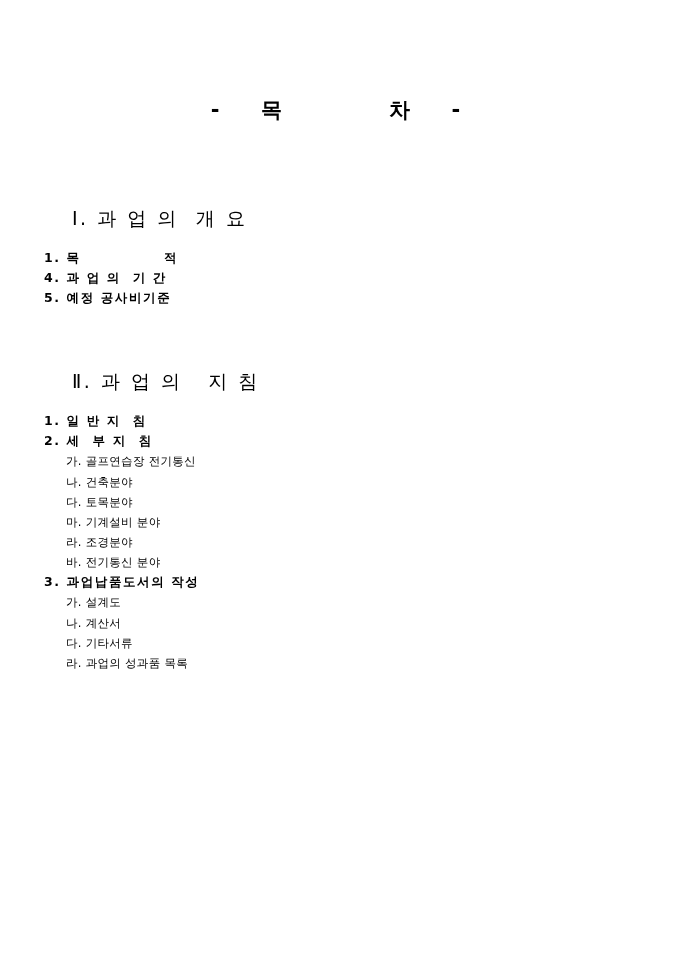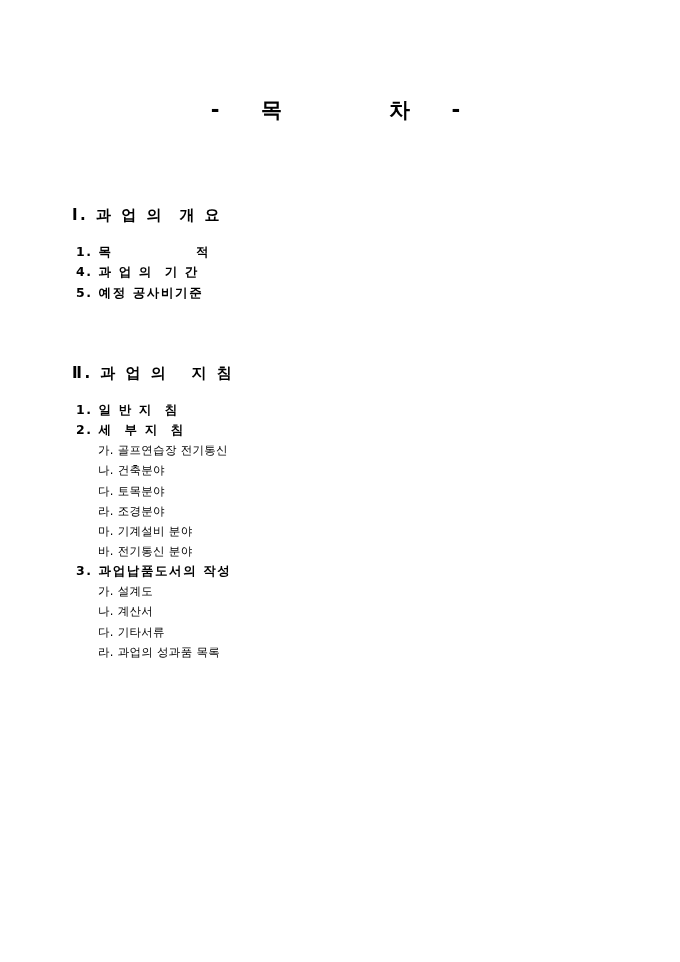--- a/index.html
+++ b/index.html
@@ -36,30 +36,30 @@
   .content {
     position: absolute;
     top: 205px;
     left: 0;
     width: 680px;
   }
   .chapter {
     margin-bottom: 0;
   }
   .chapter-title {
-    font-size: 15px;
-    font-weight: bold;
+    font-size: 19px;
+    font-weight: normal;
     letter-spacing: 2.5px;
     padding-left: 72px;
     line-height: 1.4;
     white-space: pre;
   }
   .section-list {
     margin-top: 16px;
-    padding-left: 76px;
+    padding-left: 44px;
   }
   .section-item {
     font-size: 12.5px;
     font-weight: bold;
     letter-spacing: 1.6px;
     line-height: 1.62;
     white-space: pre;
   }
   .sub-item {
     font-size: 11.5px;
@@ -93,22 +93,22 @@
     <div class="gap-1"></div>
 
     <div class="chapter">
       <div class="chapter-title">Ⅱ. 과 업 의   지 침</div>
       <div class="section-list">
         <div class="section-item">1. 일 반 지  침</div>
         <div class="section-item">2. 세  부 지  침</div>
         <div class="sub-item">가. 골프연습장 전기통신</div>
         <div class="sub-item">나. 건축분야</div>
         <div class="sub-item">다. 토목분야</div>
+        <div class="sub-item">마. 기계설비 분야</div>
         <div class="sub-item">라. 조경분야</div>
-        <div class="sub-item">마. 기계설비 분야</div>
         <div class="sub-item">바. 전기통신 분야</div>
         <div class="section-item">3. 과업납품도서의 작성</div>
         <div class="sub-item">가. 설계도</div>
         <div class="sub-item">나. 계산서</div>
         <div class="sub-item">다. 기타서류</div>
         <div class="sub-item">라. 과업의 성과품 목록</div>
       </div>
     </div>
 
     <div class="gap-2"></div>

